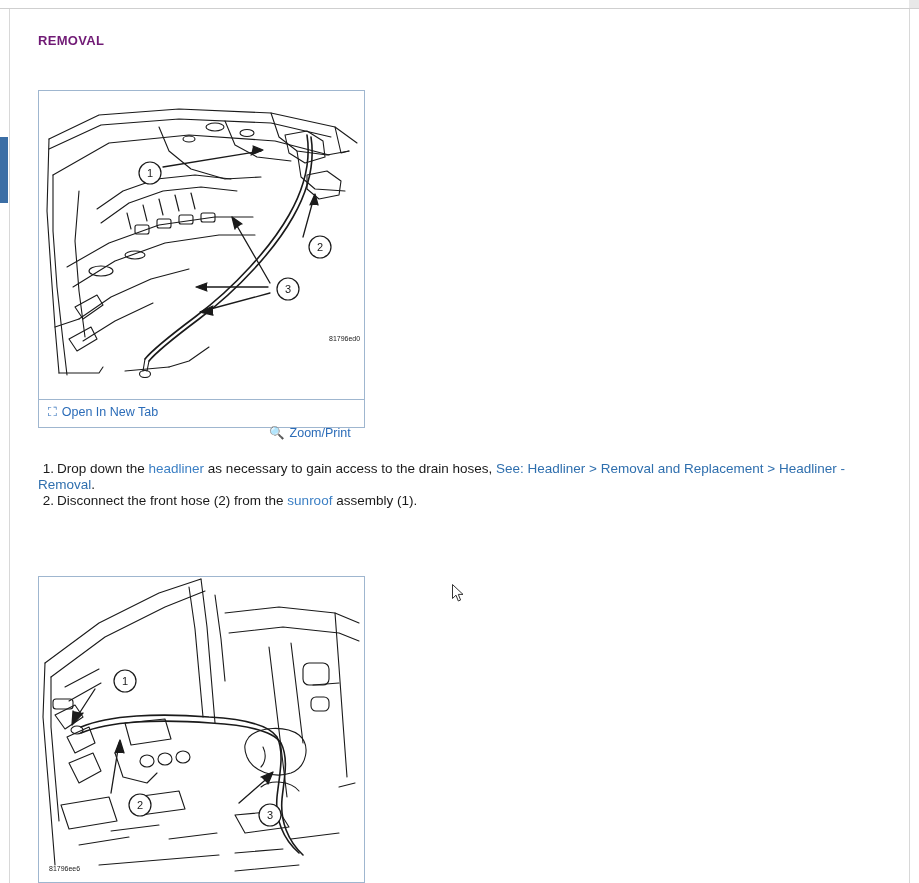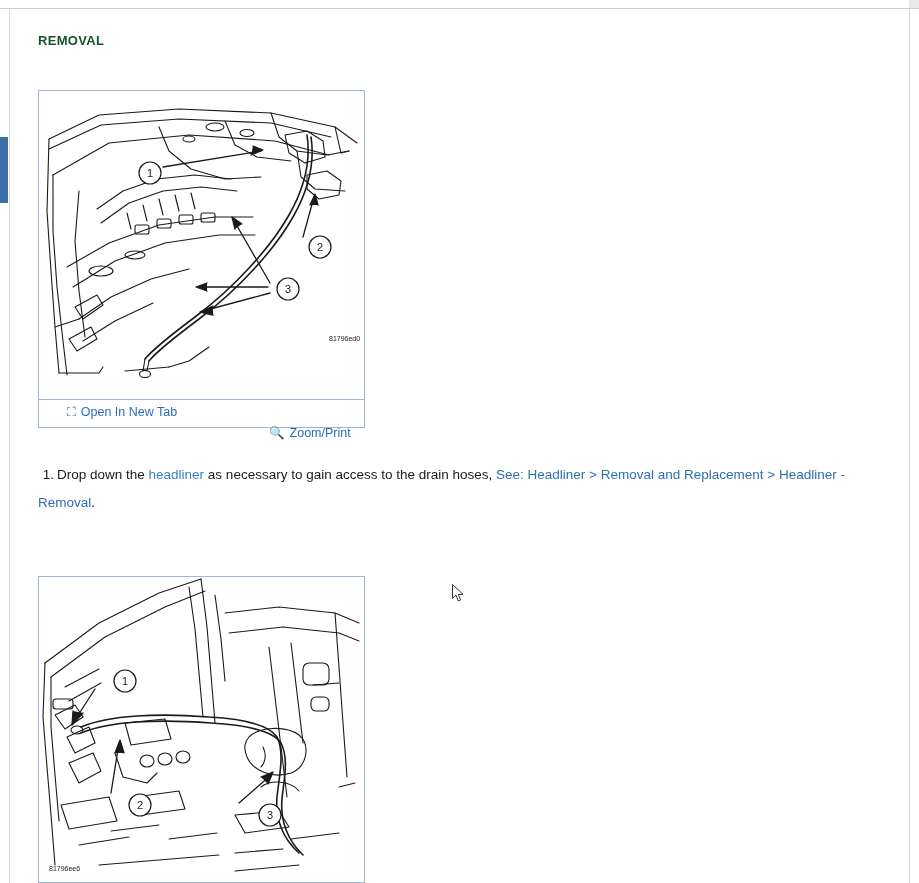--- a/index.html
+++ b/index.html
@@ -60,21 +60,21 @@
     width: 899px;
     height: 874px;
     background: #ffffff;
   }
   .heading {
     position: absolute;
     left: 28px;
     top: 24px;
     font-size: 13px;
     font-weight: bold;
-    color: #14532d;
+    color: #701a75;
     letter-spacing: 0.3px;
   }
   
   .figure {
     position: absolute;
     border: 1px solid #9fb6cf;
     background: #ffffff;
     box-sizing: border-box;
   }
   #figure-1 {
@@ -110,36 +110,36 @@
     background: #ffffff;
   }
   .tool-link {
     position: absolute;
     top: 5px;
     font-size: 12.5px;
     color: #2b6cb8;
     cursor: pointer;
     white-space: nowrap;
   }
-  .tool-link.open { left: 28px; }
+  .tool-link.open { left: 9px; }
   .tool-link.zoom { left: 230px; margin-top: 20px; }
   .tool-link .glyph {
     display: inline-block;
     margin-right: 5px;
     color: #2b6cb8;
   }
   
   .steps {
     position: absolute;
     left: 28px;
     top: 452px;
     width: 845px;
     font-size: 13.5px;
     color: #1a1a1a;
-    line-height: 28px;
+    line-height: 16px;
   }
   .step {
     display: block;
     margin: 0;
     padding: 0;
     white-space: normal;
   }
   .step .num {
     display: inline-block;
     width: 16px;
@@ -269,20 +269,23 @@
       <div class="tool-link zoom">
         <span class="glyph">🔍</span><span>Zoom/Print</span>
       </div>
     </div>
   </div>
 
   <div class="steps">
     <p class="step">
       <span class="num">1.</span><span>Drop down the </span><span class="lnk">headliner</span><span> as necessary to gain access to the drain hoses, </span><span class="lnk-dark">See: Headliner &gt; Removal and Replacement &gt; Headliner - Removal</span><span>.</span>
     </p>
+    <p class="step">
+      <span class="num">2.</span><span>Disconnect the front hose (2) from the </span><span class="lnk">sunroof</span><span> assembly (1).</span>
+    </p>
   </div>
 
   <div class="figure" id="figure-2">
     <div class="fig-image">
       <svg width="325" height="305" viewBox="0 0 325 305">
         <g fill="none" stroke="#1a1a1a" stroke-width="1.1" stroke-linecap="round" stroke-linejoin="round">
 
           <path d="M6 86 L60 46 L120 16 L162 2"></path>
           <path d="M12 100 L66 60 L126 30 L166 14"></path>
           <path d="M150 10 L156 52 L160 96 L164 140"></path>

